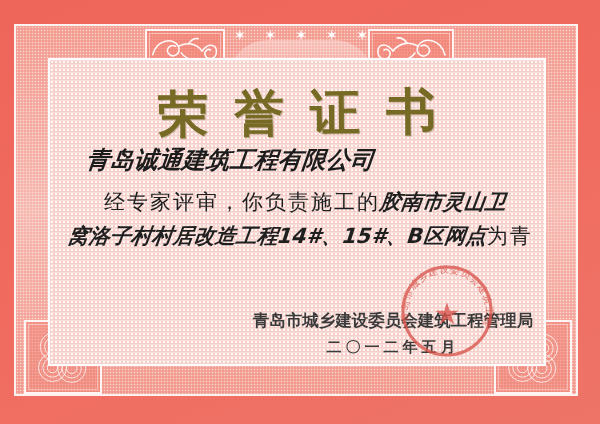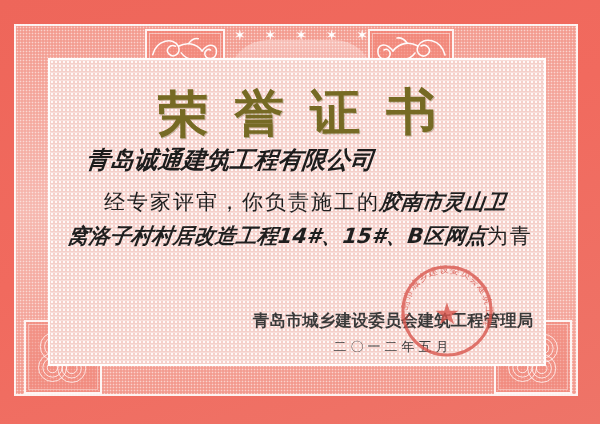--- a/index.html
+++ b/index.html
@@ -90,21 +90,21 @@
   .line2 { left:18px;  top:162px; }
   .line3 { left:18px;  top:196px; }
 
   .issuer {
     position:absolute; left:188px; top:250px; width:310px;
     text-align:center; font-size:16.5px; font-weight:bold;
     color:#3a3a3a; white-space:nowrap;
   }
   .date {
     position:absolute; left:188px; top:278px; width:310px;
-    text-align:center; font-size:13px; font-weight:normal;
+    text-align:center; font-size:15px; font-weight:bold;
     color:#3a3a3a; letter-spacing:4px;
   }
 
   
   .seal { position:absolute; left:348px; top:202px; width:98px; height:98px; opacity:.78; }
   .seal svg { width:100%; height:100%; display:block; }
 </style>
 </head>
 <body>
 

